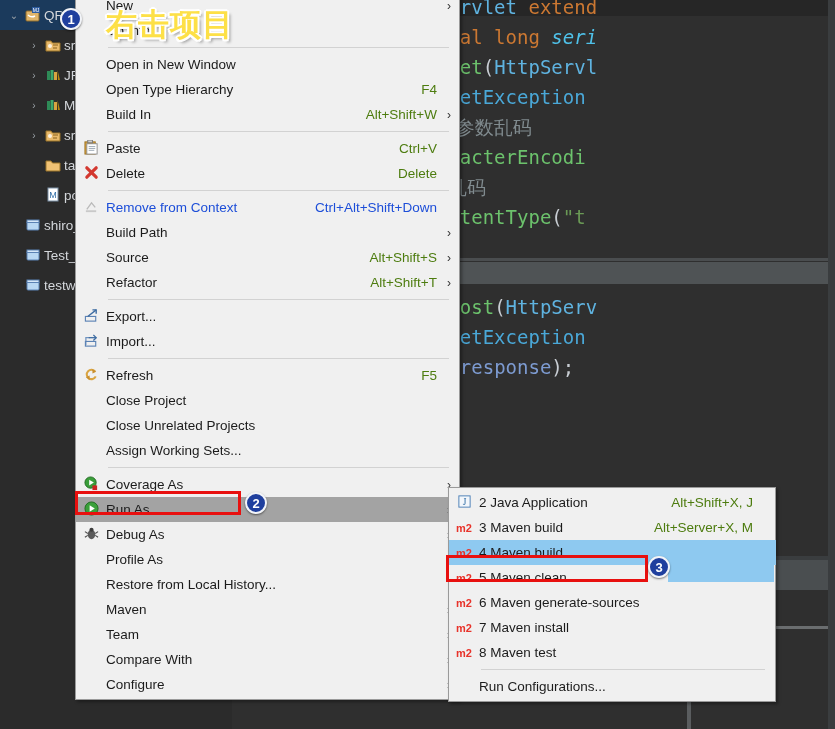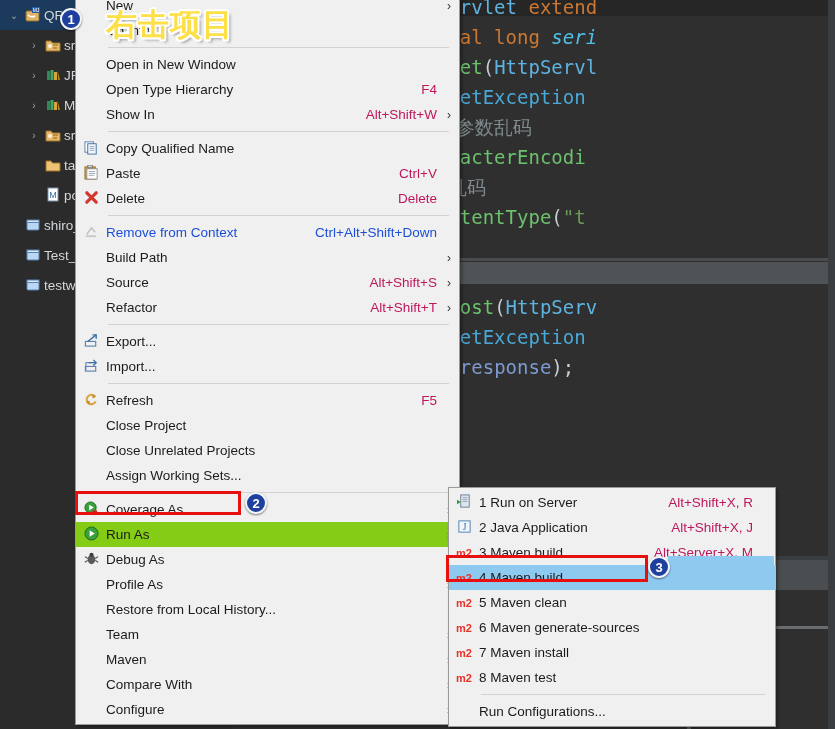--- a/index.html
+++ b/index.html
@@ -77,24 +77,24 @@
   }
   #main-menu { left: 75px; top: -8px; width: 385px; padding-top: 0; }
   .mi {
     position: relative; display: flex; align-items: center;
     height: 25px; padding: 0 8px 0 0; cursor: default; white-space: nowrap;
   }
   .mi .ic {
     width: 30px; flex: 0 0 30px; display: flex; align-items: center; justify-content: center;
   }
   .mi .lbl { flex: 1 1 auto; font-size: 13.5px; }
-  .mi .acc { color: #be185d; font-size: 13.5px; padding-left: 14px; }
+  .mi .acc { color: #4d7c0f; font-size: 13.5px; padding-left: 14px; }
   .mi .arr { width: 14px; flex: 0 0 14px; text-align: right; font-size: 12px; color: #333; }
   .mi.dis .lbl, .mi.dis .acc { color: #1d4ed8; }
-  .mi.hl { background: #84cc16; }
+  .mi.hl { background: #a3a3a3; }
   .sep { height: 1px; background: #d2d2d2; margin: 4px 10px 4px 32px; }
 
   
   #run-submenu {
     left: 448px; top: 487px; width: 328px;
   }
   #run-submenu .mi { height: 25px; }
   #run-submenu .mi.hl { background: #8ec9f0; width: 327px; }
   .m2 { color: #e8332a; font-weight: bold; font-size: 11px; font-family: "Liberation Sans", sans-serif; }
 
@@ -300,41 +300,25 @@
         <span class="arr"></span>
       </div>
       <div class="mi">
         <span class="ic"></span>
         <span class="lbl">Open Type Hierarchy</span>
         <span class="acc">F4</span>
         <span class="arr"></span>
       </div>
       <div class="mi">
         <span class="ic"></span>
-        <span class="lbl">Show In</span>
+        <span class="lbl">Build In</span>
         <span class="acc">Alt+Shift+W</span>
         <span class="arr">›</span>
       </div>
       <div class="sep"></div>
-      <div class="mi">
-        <span class="ic">
-          <span class="ic-inner"><svg width="15" height="15" viewBox="0 0 16 16">
-              <rect x="1" y="2" width="9" height="11" fill="#fff" stroke="#5a7fae"></rect>
-              <rect x="4" y="4" width="9" height="11" fill="#f4f7fb" stroke="#3f6da3"></rect>
-              <g stroke="#8ea9c7">
-                <line x1="6" y1="7" x2="11" y2="7"></line>
-                <line x1="6" y1="9" x2="11" y2="9"></line>
-                <line x1="6" y1="11" x2="11" y2="11"></line>
-              </g>
-            </svg></span>
-        </span>
-        <span class="lbl">Copy Qualified Name</span>
-        <span class="acc"></span>
-        <span class="arr"></span>
-      </div>
       <div class="mi">
         <span class="ic">
           <span class="ic-inner"><svg width="15" height="15" viewBox="0 0 16 16">
               <rect x="1" y="2" width="11" height="13" fill="#d9a441" stroke="#9a6f1e"></rect>
               <rect x="3" y="4" width="11" height="11" fill="#fff" stroke="#8d8d8d"></rect>
               <rect x="4" y="0" width="5" height="3" fill="#cfcfcf" stroke="#777"></rect>
               <g stroke="#9aa6b2">
                 <line x1="5" y1="7" x2="12" y2="7"></line>
                 <line x1="5" y1="9" x2="12" y2="9"></line>
                 <line x1="5" y1="11" x2="11" y2="11"></line>
@@ -493,61 +477,45 @@
         <span class="arr">›</span>
       </div>
       <div class="mi">
         <span class="ic"></span>
         <span class="lbl">Restore from Local History...</span>
         <span class="acc"></span>
         <span class="arr"></span>
       </div>
       <div class="mi">
         <span class="ic"></span>
+        <span class="lbl">Maven</span>
+        <span class="acc"></span>
+        <span class="arr">›</span>
+      </div>
+      <div class="mi">
+        <span class="ic"></span>
         <span class="lbl">Team</span>
         <span class="acc"></span>
         <span class="arr">›</span>
       </div>
       <div class="mi">
         <span class="ic"></span>
-        <span class="lbl">Maven</span>
-        <span class="acc"></span>
-        <span class="arr">›</span>
-      </div>
-      <div class="mi">
-        <span class="ic"></span>
         <span class="lbl">Compare With</span>
         <span class="acc"></span>
         <span class="arr">›</span>
       </div>
       <div class="mi">
         <span class="ic"></span>
         <span class="lbl">Configure</span>
         <span class="acc"></span>
         <span class="arr">›</span>
       </div>
     </div>
 
   <div class="menu" id="run-submenu">
-      <div class="mi">
-        <span class="ic">
-          <span class="ic-inner"><svg width="15" height="15" viewBox="0 0 16 16">
-              <rect x="4" y="1" width="9" height="13" fill="#dfe6ee" stroke="#6a7d91"></rect>
-              <g stroke="#8fa4b8">
-                <line x1="6" y1="4" x2="11" y2="4"></line>
-                <line x1="6" y1="6" x2="11" y2="6"></line>
-                <line x1="6" y1="8" x2="11" y2="8"></line>
-              </g>
-              <path d="M0 6 L4 8.5 L0 11 Z" fill="#2f9e2f"></path>
-            </svg></span>
-        </span>
-        <span class="lbl">1 Run on Server</span>
-        <span class="acc">Alt+Shift+X, R</span>
-        <span class="arr"></span>
-      </div>
       <div class="mi">
         <span class="ic">
           <span class="ic-inner"><svg width="15" height="15" viewBox="0 0 16 16">
               <rect x="2" y="2" width="12" height="12" fill="#f2f6fb" stroke="#4a7fb5"></rect>
               <text x="8" y="12" font-size="10" font-family="Liberation Serif, serif" fill="#2f6ca5" text-anchor="middle">J</text>
             </svg></span>
         </span>
         <span class="lbl">2 Java Application</span>
         <span class="acc">Alt+Shift+X, J</span>
         <span class="arr"></span>

